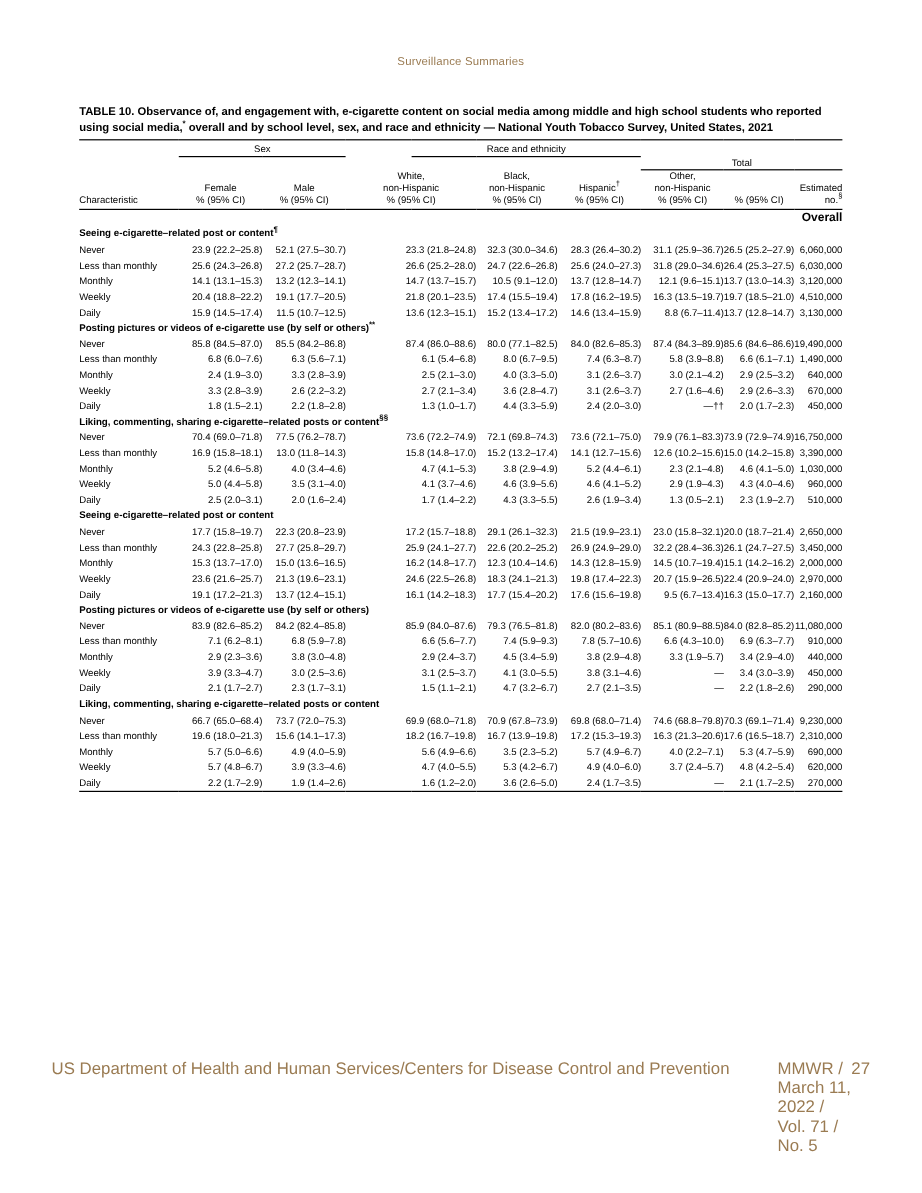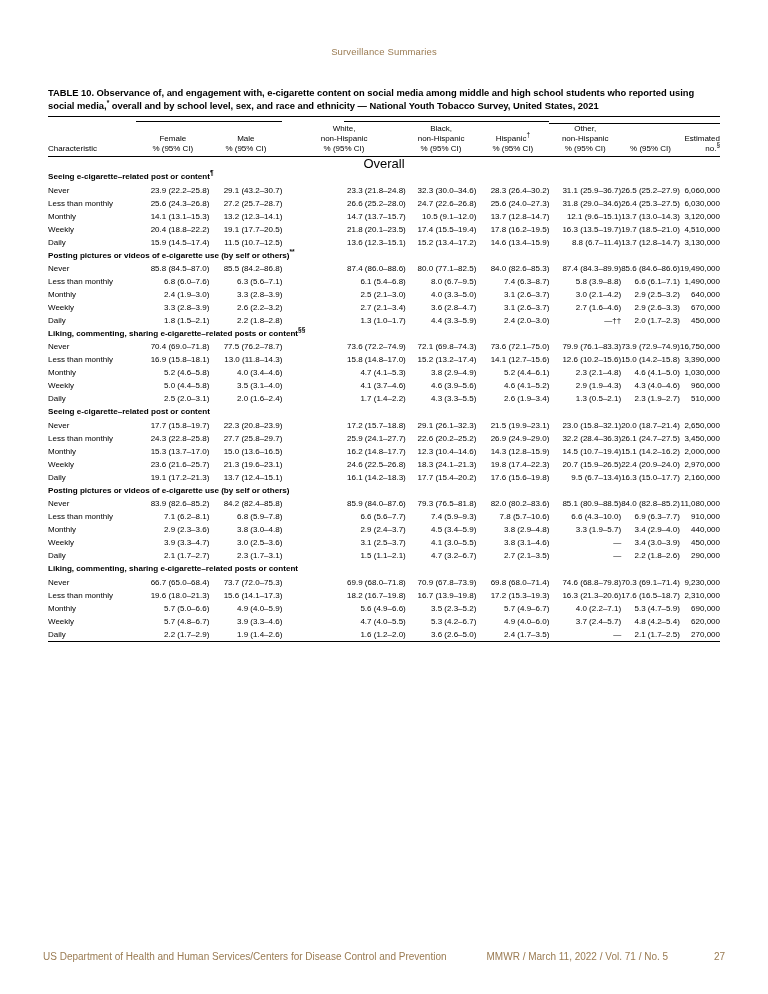--- a/index.html
+++ b/index.html
@@ -13,21 +13,21 @@
     font-family: "Liberation Sans", sans-serif;
     color: #000000;
     position: relative;
     overflow: hidden;
   }
   .page {
     position: relative;
     width: 768px;
     height: 994px;
     box-sizing: border-box;
-    padding: 0 48px;
+    padding: 0 66px;
   }
 
   
   .running-head {
     text-align: center;
     font-size: 9.5px;
     color: #9a7b52;
     padding-top: 46px;
     letter-spacing: 0.15px;
   }
@@ -106,49 +106,49 @@
   td.num-last {
     text-align: right;
     padding-right: 0px;
     white-space: nowrap;
   }
   td.bold, .bold { font-weight: bold; }
 
   tr.datarow td { height: 13.0px; line-height: 13.0px; }
 
   tr.sectionrow td {
-    font-weight: normal;
-    font-size: 13px;
+    font-weight: bold;
+    font-size: 10px;
     height: 13.6px;
     line-height: 13.6px;
-    text-align: center;
+    text-align: right;
   }
   tr.grouprow td {
     font-size: 8.1px;
     height: 13.4px;
     line-height: 13.4px;
     text-align: left;
   }
   tr.grouprow.bold-group td { font-weight: bold; }
 
   .tailnote {
     font-size: 7.9px;
     margin-top: 3.5px;
   }
 
   
   .footer {
     position: absolute;
     left: 43px;
     right: 43px;
     bottom: 32px;
-    font-size: 10px;
+    font-size: 14px;
     color: #9a7b52;
     display: flex;
-    align-items: flex-end;
+    align-items: flex-start;
   }
   .footer .left { flex: 0 0 auto; }
   .footer .mid  { margin-left: 40px; flex: 1 1 auto; }
   .footer .pageno { flex: 0 0 auto; text-align: right; }
 </style>
 </head>
 <body>
 
 <div class="page">
 
@@ -171,29 +171,40 @@
       <col style="width:80px">
       <col style="width:11px">
       <col style="width:0px">
     </colgroup>
 
     <tbody>
         <tr class="rule-top">
       <td colspan="10"></td>
     </tr>
 
+    <tr class="spanrow">
+      <td></td>
+      <td colspan="2" class="span-label">Sex</td>
+      <td style="width:8px"></td>
+      <td colspan="3" class="span-label">Race and ethnicity</td>
+      <td colspan="3" class="span-label"></td>
+    </tr>
 
     <tr class="spanline-row">
       <td></td>
       <td colspan="2" class="ln"></td>
       <td></td>
       <td colspan="3" class="ln"></td>
       <td colspan="3"></td>
     </tr>
 
+    <tr class="spanrow">
+      <td colspan="7"></td>
+      <td colspan="3" class="span-label">Total</td>
+    </tr>
     <tr class="spanline-row">
       <td colspan="7"></td>
       <td colspan="3" class="ln"></td>
     </tr>
 
     <tr class="colhead">
       <td class="char">
         <span>Characteristic</span>
       </td>
       <td>
@@ -238,21 +249,21 @@
       <tbody id="table-body">
         <tr class="sectionrow">
           <td colspan="10">Overall</td>
         </tr>
         <tr class="grouprow bold-group">
           <td colspan="10">Seeing e-cigarette–related post or content<span class="fn">¶</span></td>
         </tr>
         <tr class="datarow">
           <td class="char-cell">Never</td>
           <td class="num">23.9 (22.2–25.8)</td>
-          <td class="num">29.1 (43.2–30.7)</td>
+          <td class="num">52.1 (27.5–30.7)</td>
           <td class="num" colspan="2">23.3 (21.8–24.8)</td>
           <td class="num">32.3 (30.0–34.6)</td>
           <td class="num">28.3 (26.4–30.2)</td>
           <td class="num">31.1 (25.9–36.7)</td>
           <td class="num bold">26.5 (25.2–27.9)</td>
           <td class="num-last bold" colspan="2">6,060,000</td>
         </tr>
         <tr class="datarow">
           <td class="char-cell">Less than monthly</td>
           <td class="num">25.6 (24.3–26.8)</td>

